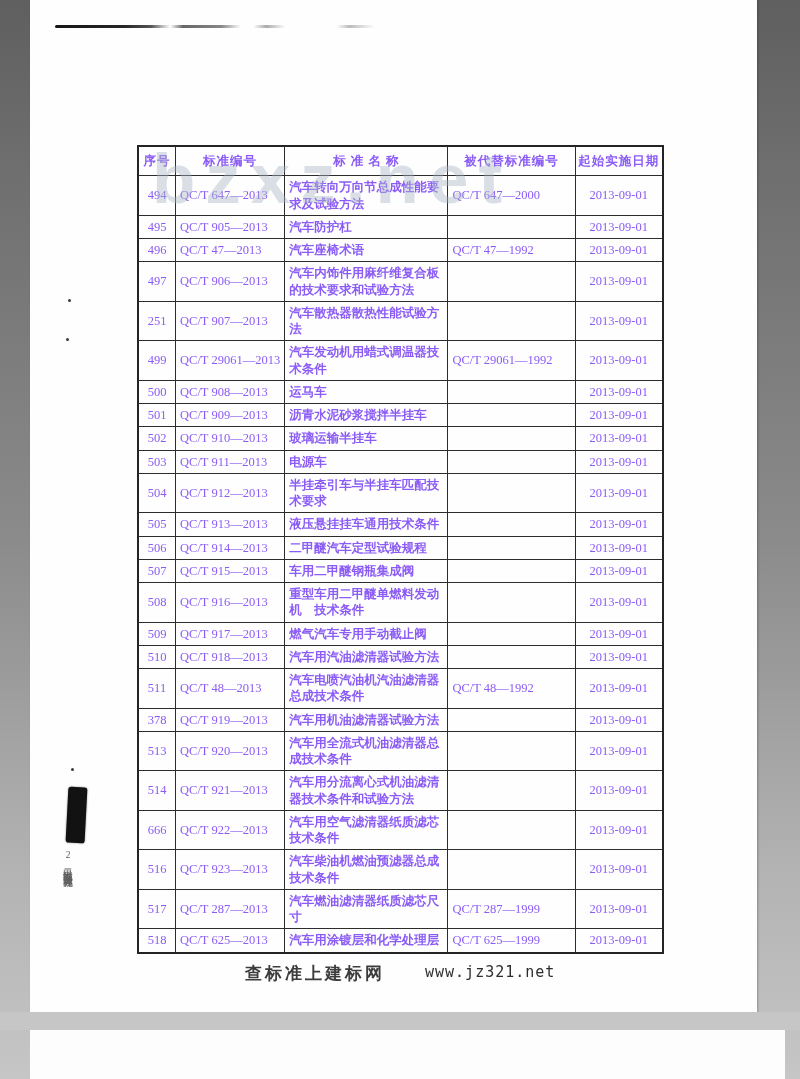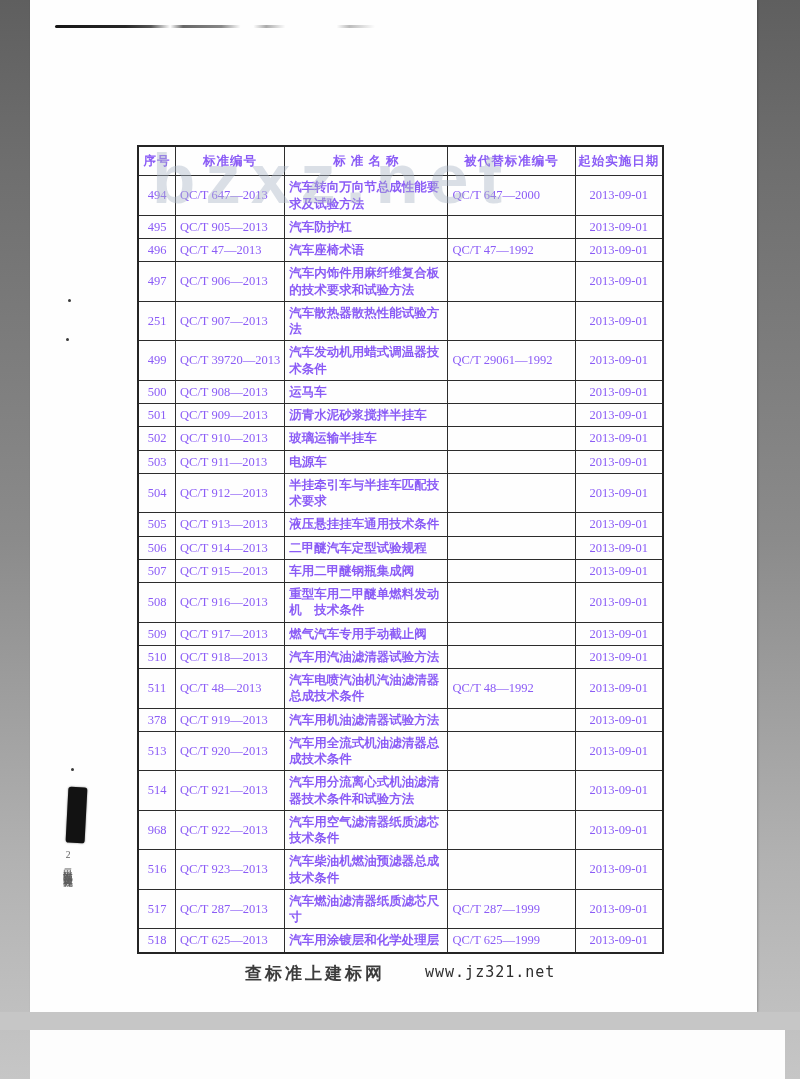--- a/index.html
+++ b/index.html
@@ -148,21 +148,21 @@
         </tr>
         <tr>
           <td class="c0">251</td>
           <td class="c1">QC/T 907—2013</td>
           <td class="c2">汽车散热器散热性能试验方法</td>
           <td class="c3"></td>
           <td class="c4">2013-09-01</td>
         </tr>
         <tr>
           <td class="c0">499</td>
-          <td class="c1">QC/T 39720—2013</td>
+          <td class="c1">QC/T 29061—2013</td>
           <td class="c2">汽车发动机用蜡式调温器技术条件</td>
           <td class="c3">QC/T 29061—1992</td>
           <td class="c4">2013-09-01</td>
         </tr>
         <tr>
           <td class="c0">500</td>
           <td class="c1">QC/T 908—2013</td>
           <td class="c2">运马车</td>
           <td class="c3"></td>
           <td class="c4">2013-09-01</td>
@@ -259,21 +259,21 @@
           <td class="c4">2013-09-01</td>
         </tr>
         <tr>
           <td class="c0">514</td>
           <td class="c1">QC/T 921—2013</td>
           <td class="c2">汽车用分流离心式机油滤清器技术条件和试验方法</td>
           <td class="c3"></td>
           <td class="c4">2013-09-01</td>
         </tr>
         <tr>
-          <td class="c0">968</td>
+          <td class="c0">666</td>
           <td class="c1">QC/T 922—2013</td>
           <td class="c2">汽车用空气滤清器纸质滤芯技术条件</td>
           <td class="c3"></td>
           <td class="c4">2013-09-01</td>
         </tr>
         <tr>
           <td class="c0">516</td>
           <td class="c1">QC/T 923—2013</td>
           <td class="c2">汽车柴油机燃油预滤器总成技术条件</td>
           <td class="c3"></td>

